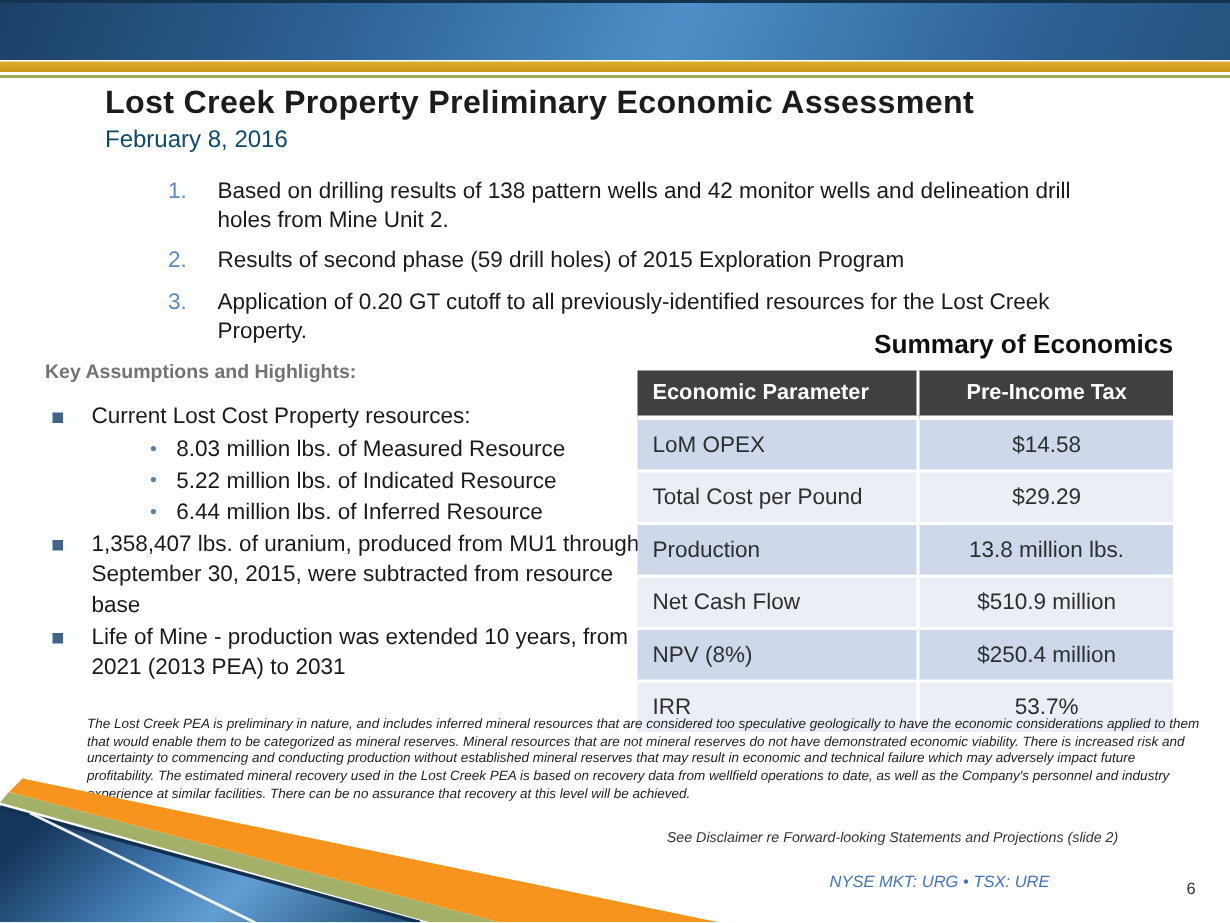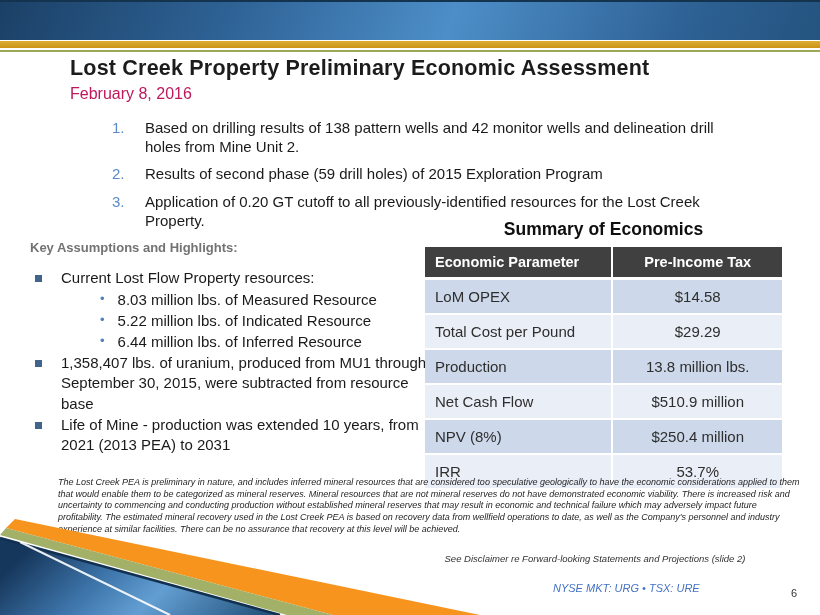--- a/index.html
+++ b/index.html
@@ -13,38 +13,38 @@
     background:linear-gradient(112deg,#1b4066 0%,#2e6295 28%,#4d8ec8 55%,#2d6093 84%,#24547f 100%);
     box-shadow:inset 0 2px 0 #14334f;
   }
   .stripe-gold { position:absolute; left:0; top:41px; width:820px; height:7px;
     background:linear-gradient(#dcae34,#cd9314); }
   .stripe-olive { position:absolute; left:0; top:50px; width:820px; height:2px; background:#9aa958; }
 
   
   .title { position:absolute; left:70px; top:56px; margin:0; font-size:21.5px; font-weight:bold;
     color:#1c1c1c; letter-spacing:0.2px; white-space:nowrap; }
-  .subtitle { position:absolute; left:70px; top:85px; font-size:16px; color:#be185d; }
+  .subtitle { position:absolute; left:70px; top:85px; font-size:16px; color:#0c4a6e; }
 
   
   .numbered { position:absolute; left:112px; top:118px; width:635px; margin:0; padding:0;
     list-style:none; font-size:15px; color:#1a1a1a; }
   .numbered li { display:flex; margin-bottom:8px; line-height:1.28; }
   .numbered .num { flex:none; width:24px; margin-right:9px; color:#5b8ac6; }
 
   
   .key-heading { position:absolute; left:30px; top:240px; font-size:13px; font-weight:bold; color:#737373; }
   .bullets { position:absolute; left:30px; top:268px; width:402px; font-size:15px; color:#1a1a1a; }
   .b1 { display:flex; line-height:1.38; }
   .b1 .sq { flex:none; width:7px; height:7px; background:#41658a; margin:7px 19px 0 5px; }
   .b2 { display:flex; line-height:1.42; margin-left:70px; }
   .b2 .dot { flex:none; color:#4f81bd; margin-right:13px; font-size:13px; line-height:1.6; }
 
   
-  .table-title { position:absolute; left:425px; top:219px; width:357px; text-align:center;
+  .table-title { position:absolute; left:425px; top:219px; width:357px; text-align:right;
     font-size:17.5px; font-weight:bold; color:#0f0f0f; }
   .econ-table { position:absolute; left:425px; top:247px; width:357px; border-collapse:collapse;
     font-size:15px; color:#2e2e2e; table-layout:fixed; }
   .econ-table th { background:#404040; color:#ffffff; font-weight:bold; font-size:14.5px;
     height:28px; border-bottom:3px solid #ffffff; text-align:center; }
   .econ-table th.left, .econ-table td.left { text-align:left; padding-left:10px; }
   .econ-table th + th, .econ-table td + td { border-left:2px solid #ffffff; text-align:center; }
   .econ-table td { height:31px; border-bottom:2px solid #ffffff; }
   .econ-table tbody tr:nth-child(odd) td { background:#cdd9ea; }
   .econ-table tbody tr:nth-child(even) td { background:#eaeef7; }
@@ -86,21 +86,21 @@
       <li>
         <span class="num">3.</span>
         <span>Application of 0.20 GT cutoff to all previously-identified resources for the Lost Creek Property.</span>
       </li>
     </ol>
 
   <div class="key-heading">Key Assumptions and Highlights:</div>
   <div class="bullets" id="bullets">
       <div class="b1">
         <span class="sq"></span>
-        <span>Current Lost Flow Property resources:</span>
+        <span>Current Lost Cost Property resources:</span>
       </div>
       <div class="b2">
         <span class="dot">•</span>
         <span>8.03 million lbs. of Measured Resource</span>
       </div>
       <div class="b2">
         <span class="dot">•</span>
         <span>5.22 million lbs. of Indicated Resource</span>
       </div>
       <div class="b2">

